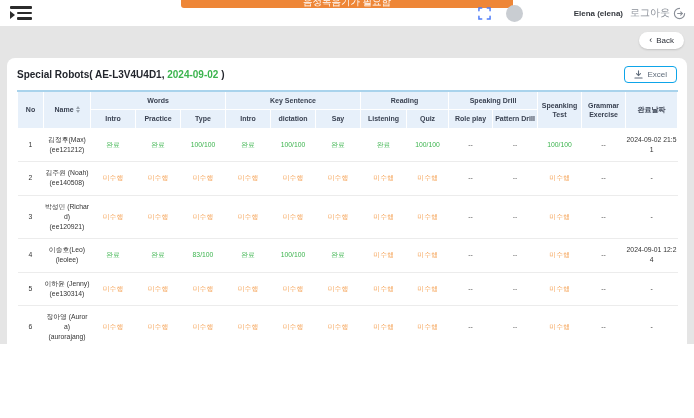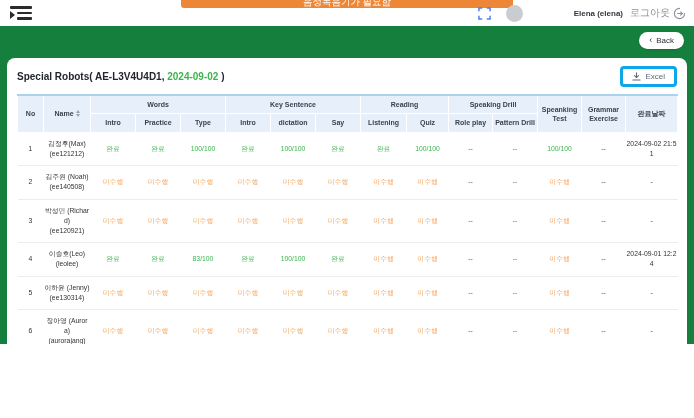--- a/index.html
+++ b/index.html
@@ -1,17 +1,17 @@
 <!DOCTYPE html>
 <html><head>
 <meta charset="utf-8">
 <style>
   * { margin:0; padding:0; box-sizing:border-box; }
   body { font-family:"Liberation Sans","DejaVu Sans",sans-serif; }
-  .page { position:relative; width:694px; height:344px; background:#15803d; overflow:hidden; }
+  .page { position:relative; width:694px; height:344px; background:#e5e5e5; overflow:hidden; }
 
   
   .topbar { position:relative; width:694px; height:26px; background:#ffffff; z-index:2; }
   .menu-icon { position:absolute; left:10px; top:6px; width:22px; height:14px; cursor:pointer; }
   .menu-icon .bar { position:absolute; right:0; height:2.5px; background:#2b2b2b; border-radius:1px; }
   .menu-icon .b1 { top:0; width:22px; }
   .menu-icon .b2 { top:5.5px; width:15px; }
   .menu-icon .b3 { top:11px; width:15px; }
   .menu-icon .arrow { position:absolute; left:0; top:4.5px; width:0; height:0;
     border-top:4px solid transparent; border-bottom:4px solid transparent; border-left:5px solid #2b2b2b; }
@@ -31,21 +31,21 @@
   .back-btn { position:absolute; right:10px; top:6px; height:17px; background:#ffffff; border:none;
     border-radius:10px; padding:0 10px; font-size:8px; color:#2c3038; display:flex; align-items:center; gap:4px;
     cursor:pointer; box-shadow:0 1px 2px rgba(0,0,0,.15); font-family:inherit; }
   .back-chevron { font-size:9px; line-height:1; color:#2c3038; }
 
   
   .card { margin:0 7px; background:#ffffff; border-radius:8px; padding:8px 10px 12px; height:370px; overflow:hidden; }
   .toolbar { display:flex; align-items:center; justify-content:space-between; margin-bottom:7px; }
   .subtitle { font-size:10px; font-weight:bold; color:#23262d; }
   .subtitle .date { color:#3cb44e; }
-  .excel-btn { display:flex; align-items:center; gap:4px; background:#fff; border:3px solid #0ea5e9; border-radius:4px;
+  .excel-btn { display:flex; align-items:center; gap:4px; background:#fff; border:1px solid #0ea5e9; border-radius:4px;
     padding:3px 9px; font-size:8px; color:#5f6b7a; cursor:pointer; font-family:inherit; }
 
   
   table { width:100%; border-collapse:collapse; table-layout:fixed; border-top:2px solid #a9d3ec; }
   thead th { background:#e7f0fa; color:#3a4252; font-size:7px; font-weight:bold;
     border:1px solid #ffffff; padding:4px 1px; line-height:1.35; }
   tbody td { font-size:6.8px; color:#333; text-align:center; padding:6px 1px;
     border-bottom:1px solid #ececec; line-height:1.5; word-break:break-all; }
   td.ok   { color:#3cb44e; }
   td.miss { color:#f5a255; }

